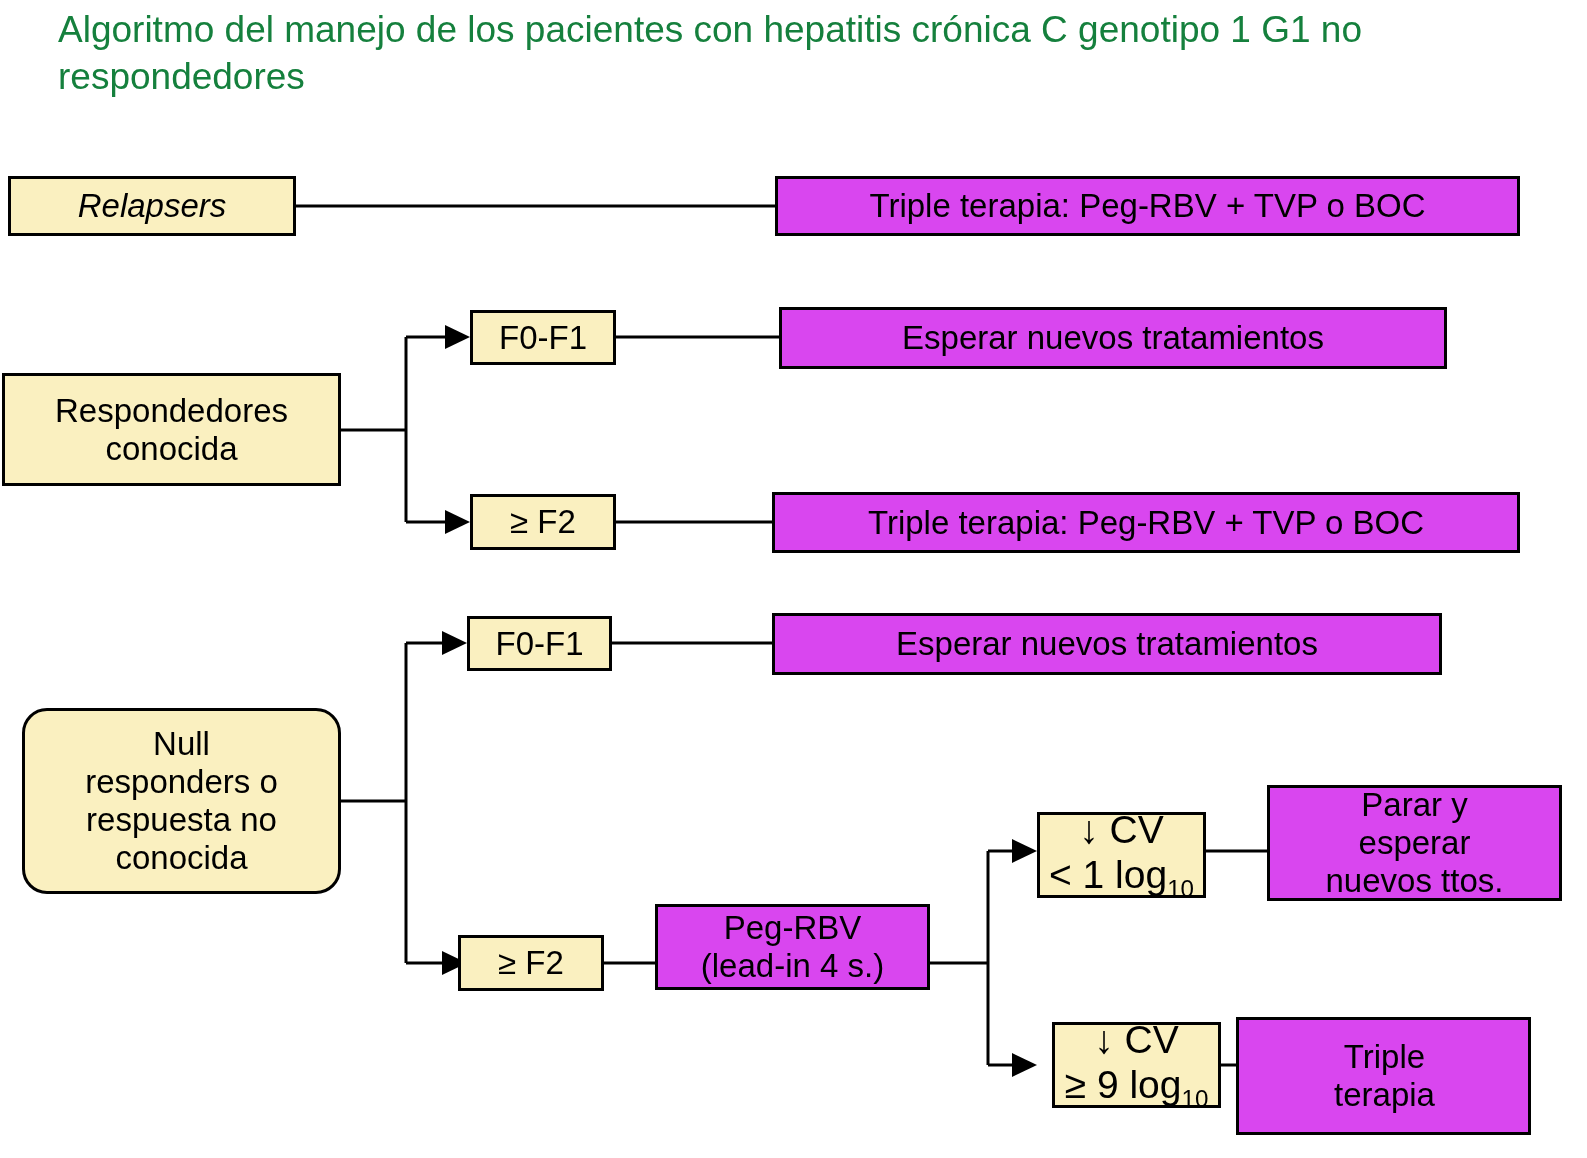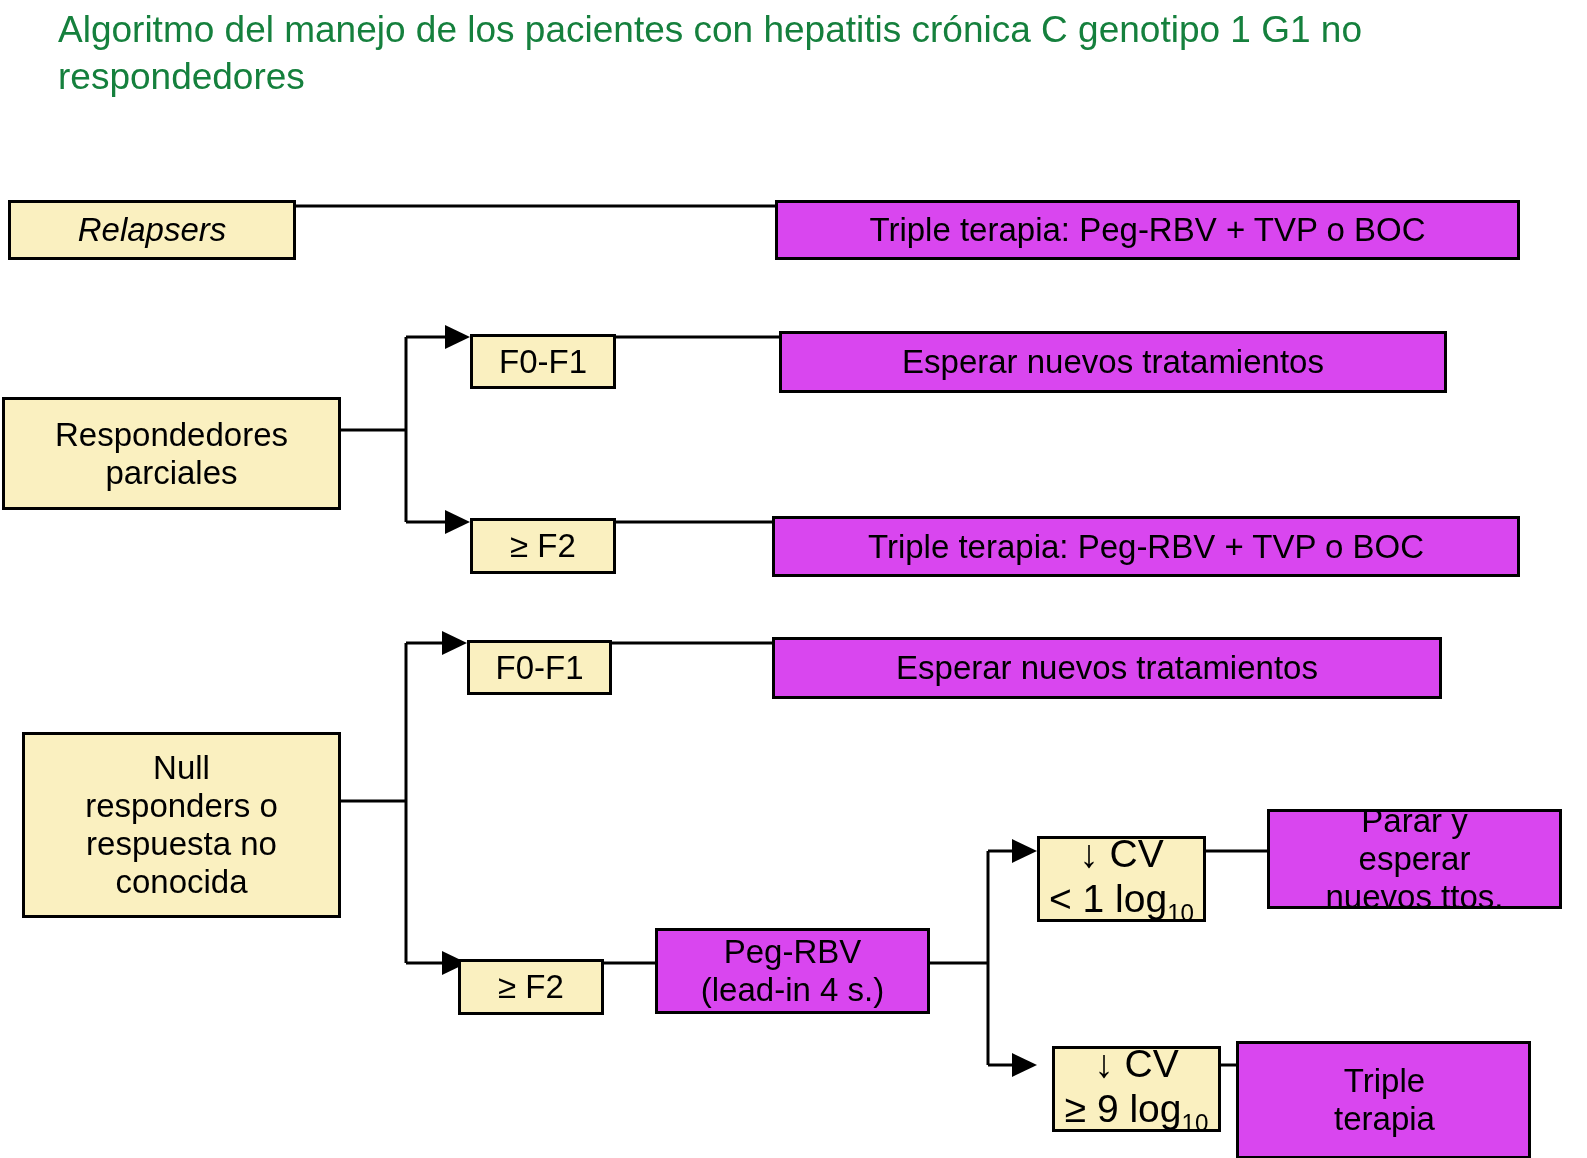--- a/index.html
+++ b/index.html
@@ -33,21 +33,20 @@
     box-sizing: border-box;
     border: 3px solid #000000;
     display: flex;
     align-items: center;
     justify-content: center;
     text-align: center;
     font-size: 33px;
     line-height: 1.15;
     padding: 2px 6px;
     white-space: pre-line;
-    margin-top: 24px;
   }
   .yellow {
     background: #faf0c0;
   }
   .white {
     background: #d946ef;
   }
   .italic {
     font-style: italic;
   }
@@ -113,50 +112,50 @@
     <polygon points="1012,1053 1037,1065 1012,1077" fill="#000"></polygon>
     <line x1="1206" y1="851" x2="1267" y2="851"></line>
     <line x1="1221" y1="1065" x2="1283" y2="1065"></line>
   </svg>
 
   <div class="node yellow italic" style="left:8px; top:176px; width:288px; height:60px;">Relapsers</div>
 
   <div class="node white" style="left:775px; top:176px; width:745px; height:60px;">Triple terapia: Peg-RBV + TVP o BOC</div>
 
   <div class="node yellow" style="left:2px; top:373px; width:339px; height:113px;">Respondedores
-parciales</div>
+conocida</div>
 
   <div class="node yellow" style="left:470px; top:310px; width:146px; height:55px;">F0-F1</div>
 
   <div class="node white" style="left:779px; top:307px; width:668px; height:62px;">Esperar nuevos tratamientos</div>
 
   <div class="node yellow" style="left:470px; top:494px; width:146px; height:56px;">≥ F2</div>
 
   <div class="node white" style="left:772px; top:492px; width:748px; height:61px;">Triple terapia: Peg-RBV + TVP o BOC</div>
 
-  <div class="node yellow" style="left:22px; top:708px; width:319px; height:186px;">Null
+  <div class="node yellow" style="left:22px; top:708px; width:319px; height:186px;border-radius:25px;">Null
 responders o
 respuesta no
 conocida</div>
 
   <div class="node yellow" style="left:467px; top:616px; width:145px; height:55px;">F0-F1</div>
 
   <div class="node white" style="left:772px; top:613px; width:670px; height:62px;">Esperar nuevos tratamientos</div>
 
   <div class="node yellow" style="left:458px; top:935px; width:146px; height:56px;">≥ F2</div>
 
   <div class="node white" style="left:655px; top:904px; width:275px; height:86px;">Peg-RBV
 (lead-in 4 s.)</div>
 
   <div class="node yellow small" style="left:1037px; top:812px; width:169px; height:86px; flex-direction:column; justify-content:center;">
     <span>↓   CV</span>
     <span><span>&lt; 1 log</span><sub>10</sub></span>
   </div>
 
-  <div class="node white" style="left:1267px; top:785px; width:295px; height:100px;">Parar y
+  <div class="node white" style="left:1267px; top:785px; width:295px; height:116px;">Parar y
 esperar
 nuevos ttos.</div>
 
   <div class="node yellow small" style="left:1052px; top:1022px; width:169px; height:86px; flex-direction:column; justify-content:center;">
     <span>↓  CV</span>
     <span><span>≥ 9 log</span><sub>10</sub></span>
   </div>
 
   <div class="node white" style="left:1236px; top:1017px; width:295px; height:118px;padding-left:8px;">Triple
 terapia</div>

